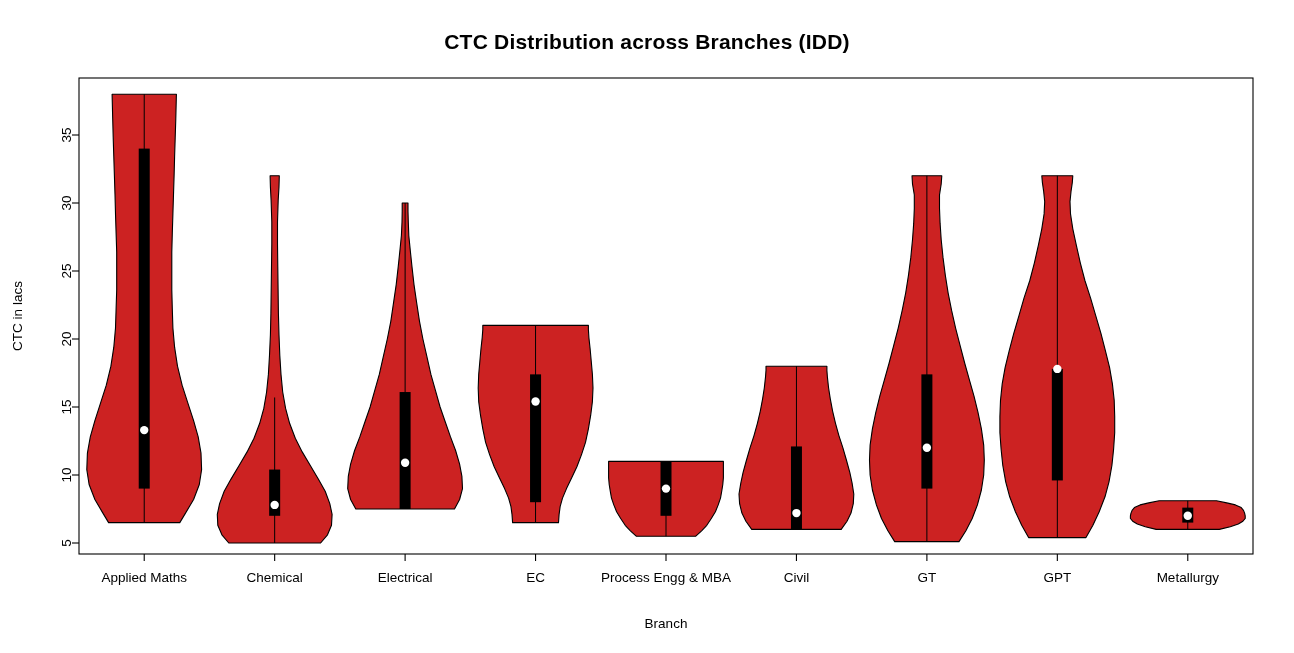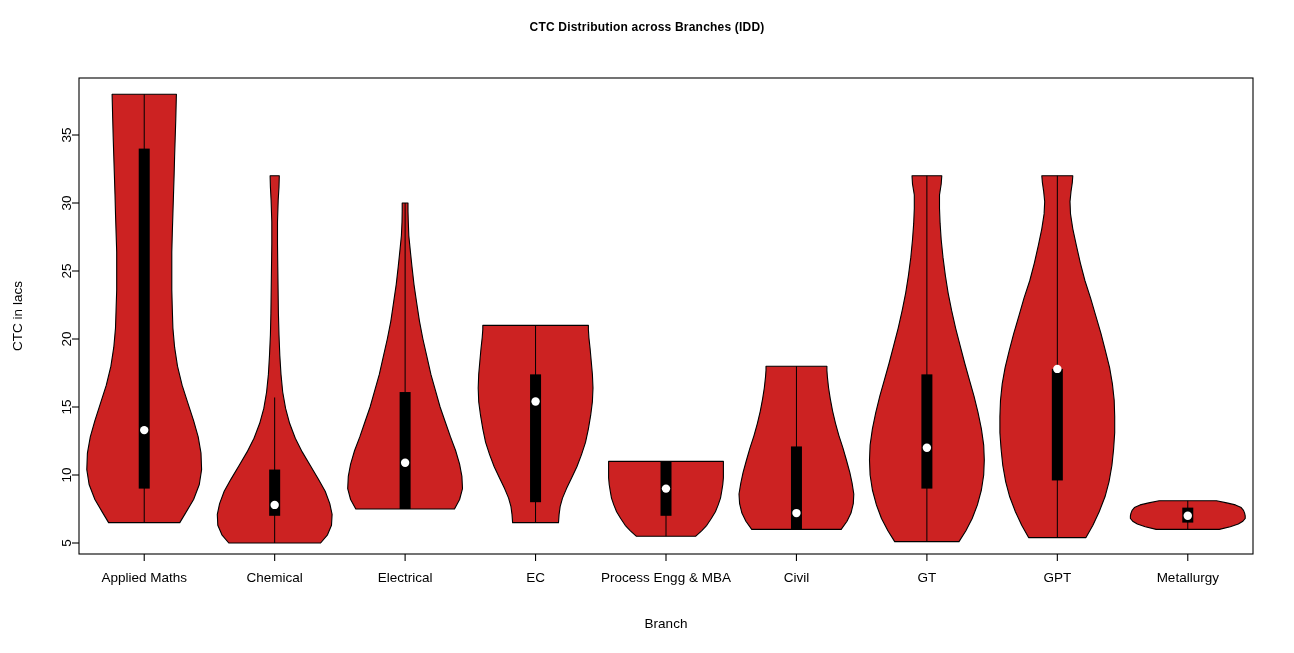--- a/index.html
+++ b/index.html
@@ -15,24 +15,24 @@
     overflow: hidden;
   }
   #plot-root {
     position: relative;
     width: 1294px;
     height: 653px;
   }
   #chart-title {
     position: absolute;
     left: 0;
-    top: 20px;
+    top: 30px;
     width: 1294px;
     text-align: center;
-    font-size: 12px;
+    font-size: 21px;
     font-weight: bold;
     letter-spacing: 0.2px;
     font-family: "Liberation Sans", sans-serif;
   }
   #plot-svg {
     position: absolute;
     left: 0;
     top: 0;
   }
   .axis-label {

